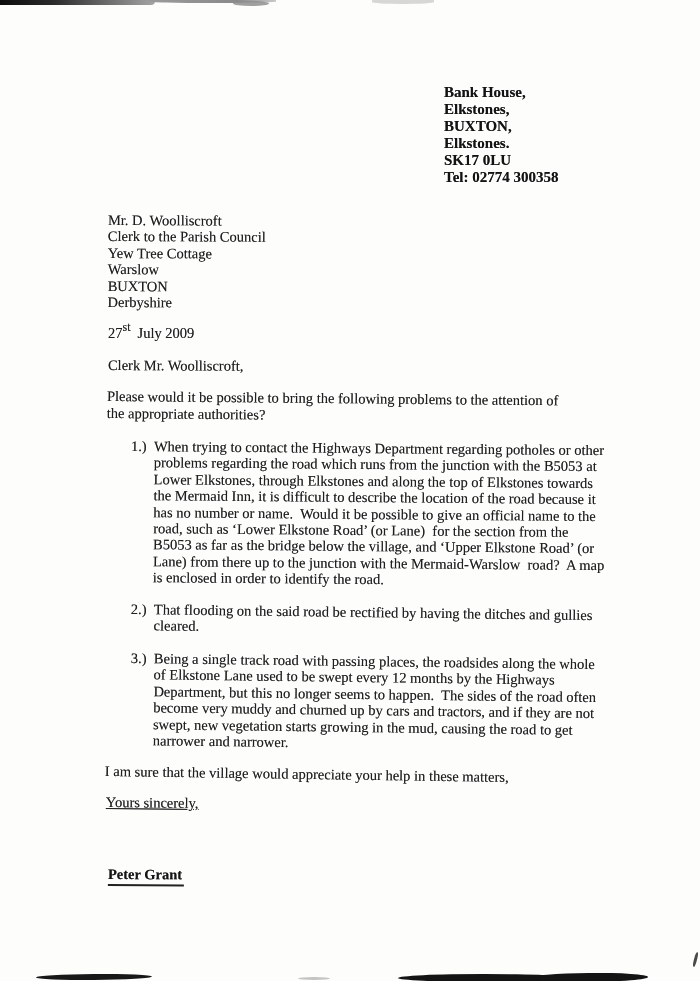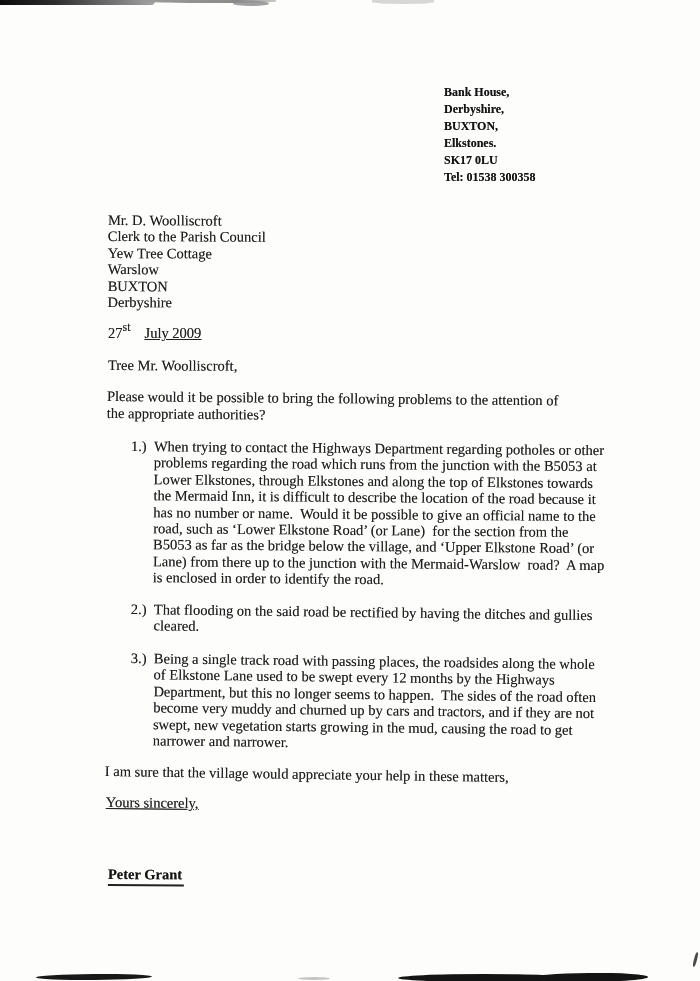--- a/index.html
+++ b/index.html
@@ -11,31 +11,31 @@
     overflow:hidden;
     font-family:"Liberation Serif", serif;
     font-size:14.5px;
     color:#1f1f1f;
     text-shadow:0 0 0.45px rgba(35,35,35,0.6);
   }
   .abs { position:absolute; transform-origin:0 0; }
 
   .sender {
     left:444px; top:84px;
-    font-weight:bold; font-size:12px; line-height:17px;
+    font-weight:bold; font-size:15px; line-height:17px;
     color:#131313;
   }
   .recipient {
     left:108px; top:212px;
     line-height:16.4px;
     transform:rotate(0.25deg);
   }
   .date { left:108px; top:321px; }
   .date sup { font-size:12px; position:relative; top:-1px; }
-  .date .month-year { margin-left:14px;text-decoration:underline; }
+  .date .month-year { margin-left:7px; }
 
   .salutation { left:108px; top:357px; transform:rotate(0.3deg); }
 
   .intro {
     left:107px; top:388px; width:472px;
     line-height:16.8px;
     transform:rotate(0.55deg);
   }
 
   .item { left:131px; display:flex; transform-origin:0 0; }
@@ -113,41 +113,41 @@
   <div class="art art-top-smudge"></div>
   <div class="art art-top-faint"></div>
   <div class="art art-bottom-left"></div>
   <div class="art art-bottom-mid"></div>
   <div class="art art-bottom-right-a"></div>
   <div class="art art-bottom-right-b"></div>
   <div class="art art-right-tick"></div>
 
   <div class="abs sender">
     <div>Bank House,</div>
-    <div>Derbyshire,</div>
+    <div>Elkstones,</div>
     <div>BUXTON,</div>
     <div>Elkstones.</div>
     <div>SK17 0LU</div>
-    <div>Tel: 01538 300358</div>
+    <div>Tel: 02774 300358</div>
   </div>
 
   <div class="abs recipient">
     <div>Mr. D. Woolliscroft</div>
     <div>Clerk to the Parish Council</div>
     <div>Yew Tree Cottage</div>
     <div>Warslow</div>
     <div>BUXTON</div>
     <div>Derbyshire</div>
   </div>
 
   <div class="abs date">
     <span>27</span><sup>st</sup><span class="month-year">July 2009</span>
   </div>
 
-  <div class="abs salutation">Tree Mr. Woolliscroft,</div>
+  <div class="abs salutation">Clerk Mr. Woolliscroft,</div>
 
   <div class="abs intro">Please would it be possible to bring the following problems to the attention of the appropriate authorities?</div>
 
   <div class="abs item item1">
     <div class="num">1.)</div>
     <div class="txt">When trying to contact the Highways Department regarding potholes or other problems regarding the road which runs from the junction with the B5053 at Lower Elkstones, through Elkstones and along the top of Elkstones towards the Mermaid Inn, it is difficult to describe the location of the road because it has no number or name.&nbsp; Would it be possible to give an official name to the road, such as ‘Lower Elkstone Road’ (or Lane)&nbsp; for the section from the B5053 as far as the bridge below the village, and ‘Upper Elkstone Road’ (or Lane) from there up to the junction with the Mermaid-Warslow&nbsp; road?&nbsp; A map is enclosed in order to identify the road.</div>
   </div>
 
   <div class="abs item item2">
     <div class="num">2.)</div>

